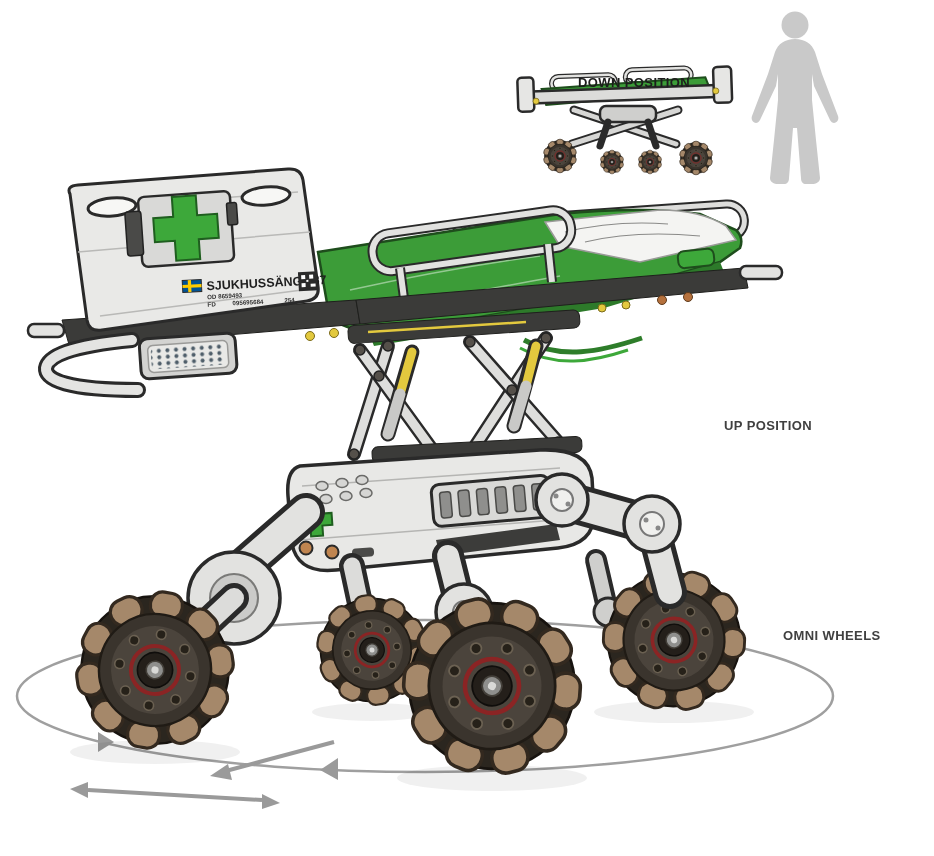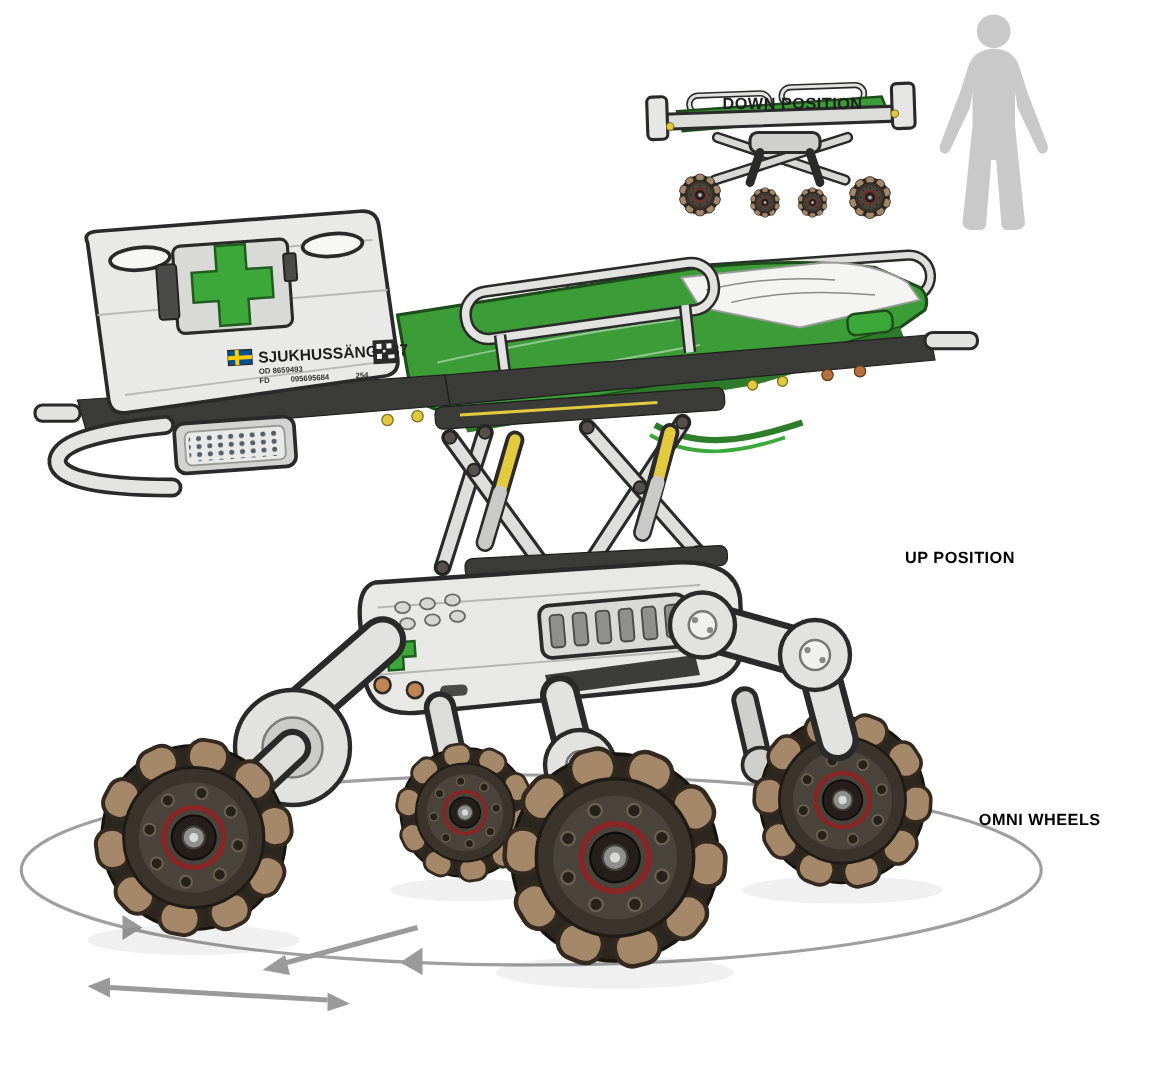--- a/index.html
+++ b/index.html
@@ -1,21 +1,21 @@
 <!DOCTYPE html>
 <html><head>
 <meta charset="utf-8">
 <style>
   html,body{margin:0;padding:0;background:#ffffff;}
   body{font-family:"Liberation Sans", sans-serif;}
   .stage{position:relative;width:934px;height:856px;background:#ffffff;overflow:hidden;}
   .stage svg{position:absolute;left:0;top:0;}
   .anno{position:absolute;font-weight:bold;font-size:13px;letter-spacing:.4px;white-space:nowrap;}
   .anno.dark{color:#1d1d1d;}
-  .anno.gray{color:#000000;margin-top:20px;}
+  .anno.gray{color:#404040;}
 </style>
 </head>
 <body>
 
 <div class="stage">
 
 <svg width="934" height="856" viewBox="0 0 934 856">
   <defs>
     <pattern id="dotgrid" width="8.6" height="6.4" patternUnits="userSpaceOnUse">
       <circle cx="4.3" cy="3.2" r="2" fill="#4f5e6a"></circle>

